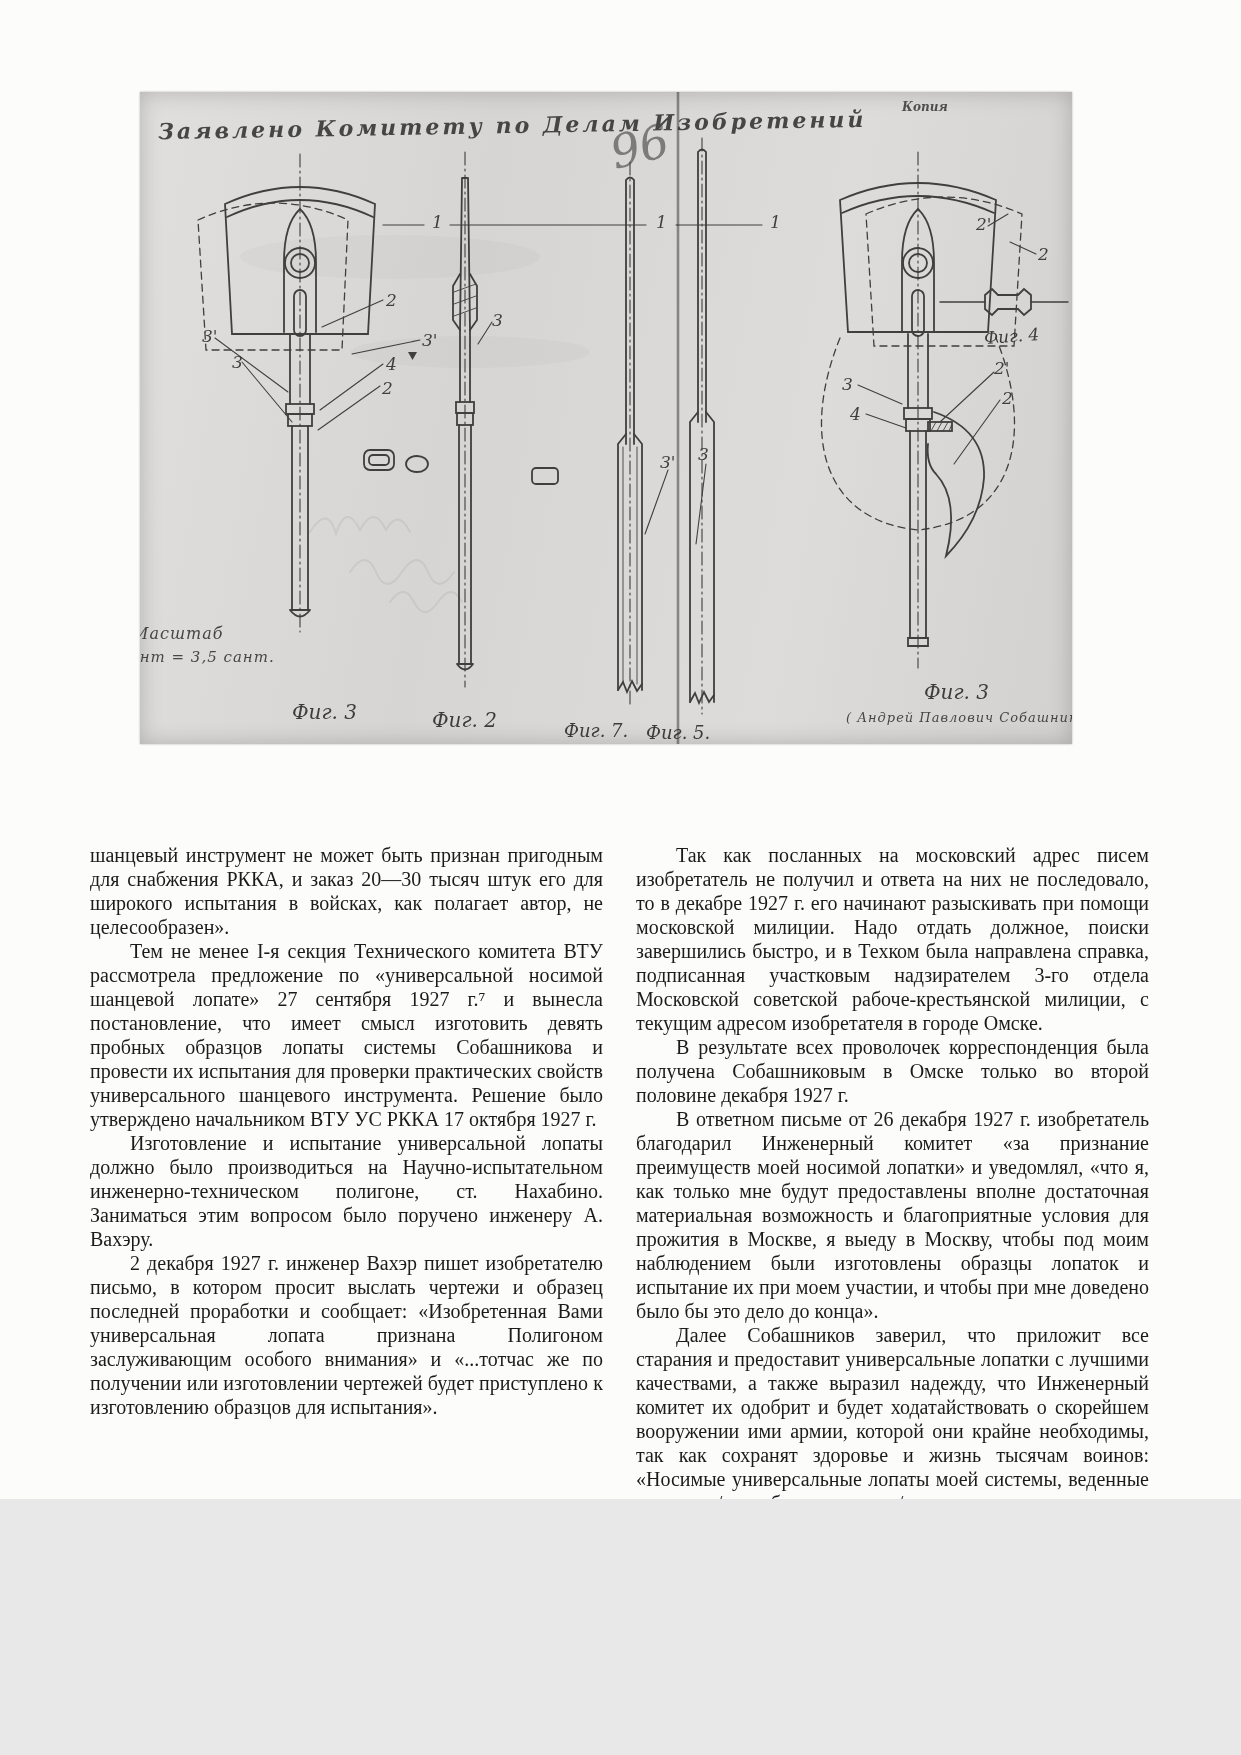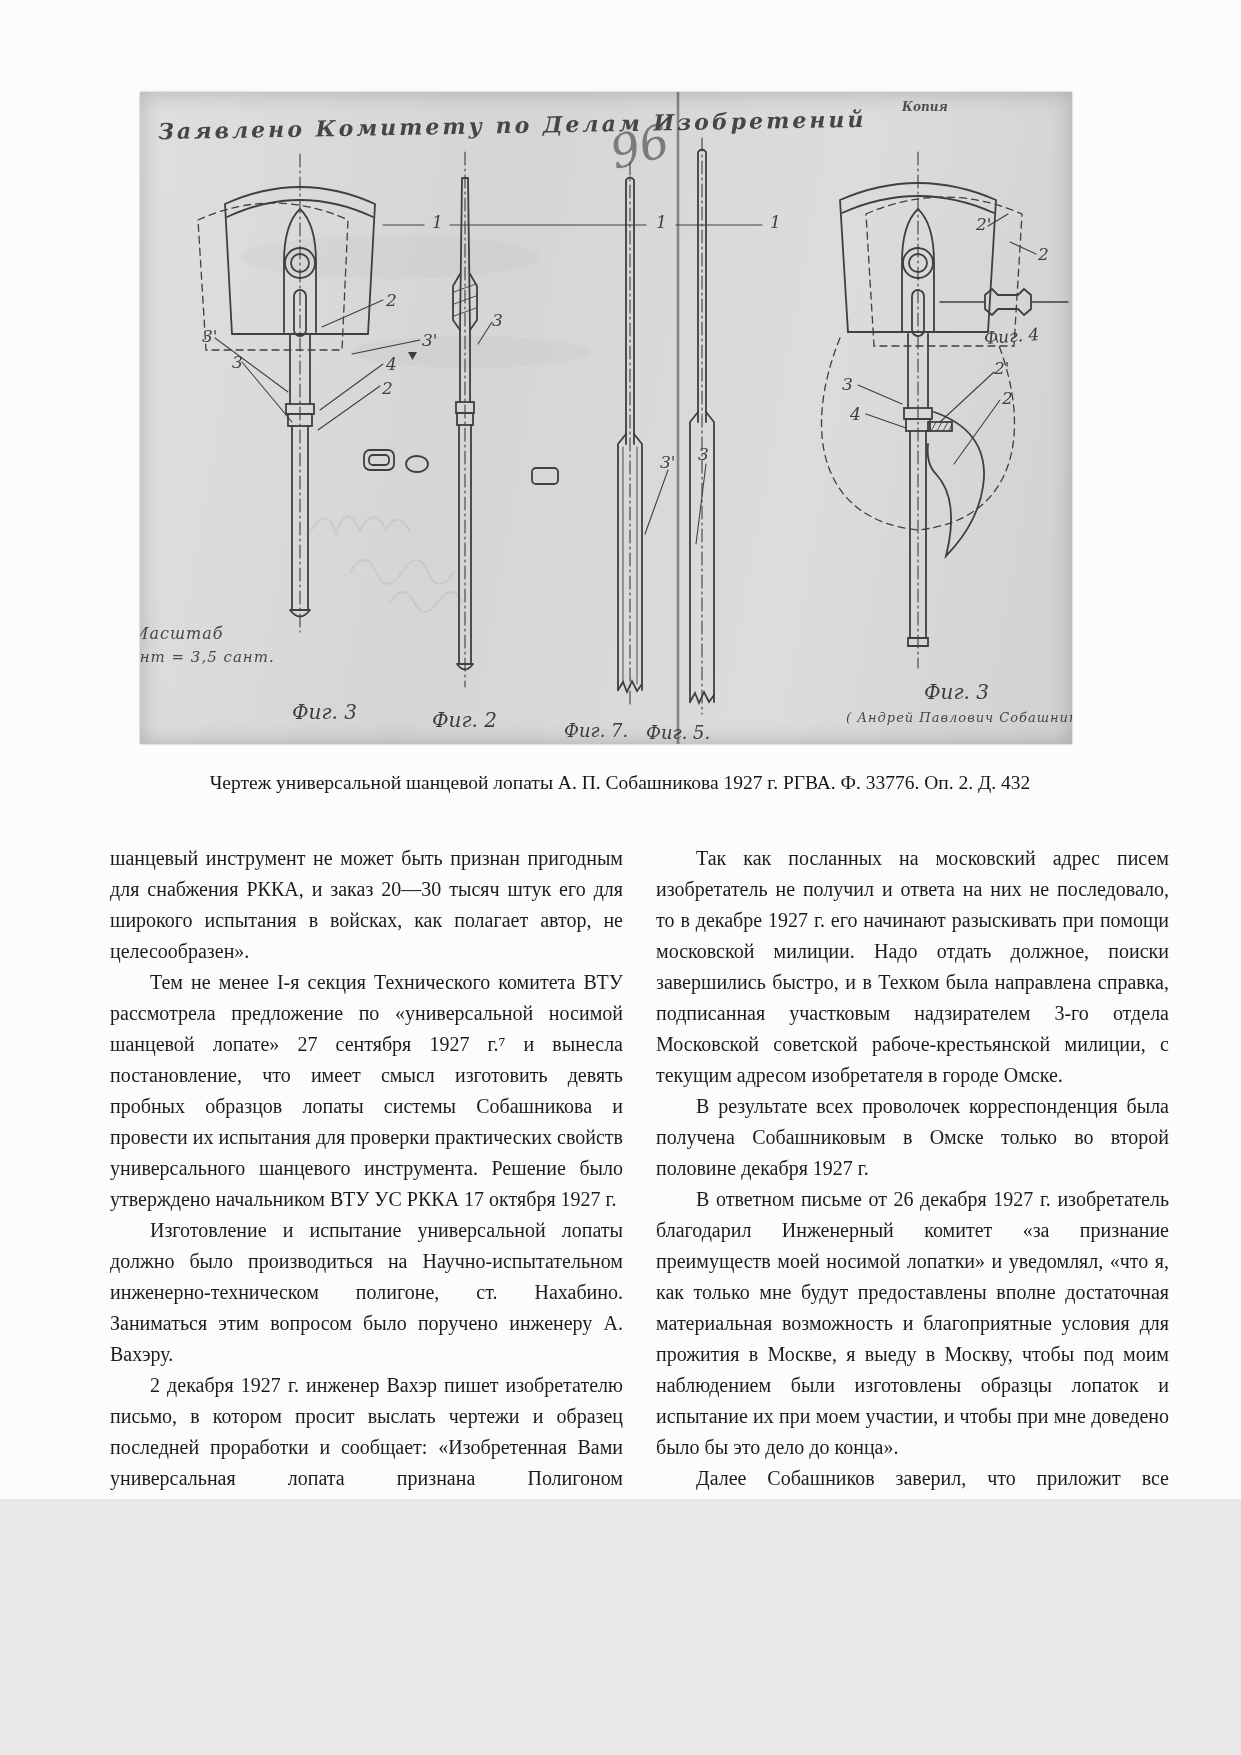--- a/index.html
+++ b/index.html
@@ -30,21 +30,21 @@
     font-size:17px;color:#333;white-space:nowrap;opacity:.92;
   }
   
   .figure-caption{
     position:absolute;left:95px;top:772px;width:1050px;text-align:center;
     font-size:19.5px;color:#161616;
   }
   
   .col{
     position:absolute;top:843px;width:513px;
-    font-size:20px;line-height:31px;text-align:justify;color:#1b1b1b;margin-left:20px;
+    font-size:20px;line-height:24px;text-align:justify;color:#1b1b1b;
   }
   .col-left{left:90px;}
   .col-right{left:636px;}
   .col p{margin:0;text-indent:2em;}
   .col p.cont{text-indent:0;}
   
   .footer-rule{position:absolute;left:88px;top:1641px;width:1062px;border-top:1.6px solid #3c3c3c;}
   .page-number{position:absolute;left:90px;top:1648px;font-size:18px;color:#222;}
   .journal-title{position:absolute;right:92px;top:1648px;font-size:18px;color:#222;}
 </style>
@@ -182,21 +182,20 @@
     <span class="plabel" style="left:520px;top:360px;">3'</span>
     <span class="plabel" style="left:558px;top:352px;">3</span>
     <span class="plabel" style="left:836px;top:122px;">2'</span>
     <span class="plabel" style="left:898px;top:152px;">2</span>
     <span class="plabel" style="left:854px;top:266px;">2'</span>
     <span class="plabel" style="left:862px;top:296px;">2</span>
     <span class="plabel" style="left:702px;top:282px;">3</span>
     <span class="plabel" style="left:710px;top:312px;">4</span>
   </div>
 
-  <div class="figure-caption">Чертеж универсальной шанцевой лопаты А. П. Собашникова 1927 г. РГВА. Ф. 33776. Оп. 2. Д. 432</div>
 
   <div class="col col-left">
     <p class="cont">шанцевый инструмент не может быть признан пригодным для снабжения РККА, и заказ 20—30 тысяч штук его для широкого испытания в войсках, как полагает автор, не целесообразен».</p>
     <p>Тем не менее I-я секция Технического комитета ВТУ рассмотрела предложение по «универсальной носимой шанцевой лопате» 27 сентября 1927 г.⁷ и вынесла постановление, что имеет смысл изготовить девять пробных образцов лопаты системы Собашникова и провести их испытания для проверки практических свойств универсального шанцевого инструмента. Решение было утверждено начальником ВТУ УС РККА 17 октября 1927 г.</p>
     <p>Изготовление и испытание универсальной лопаты должно было производиться на Научно-испытательном инженерно-техническом полигоне, ст. Нахабино. Заниматься этим вопросом было поручено инженеру А. Вахэру.</p>
     <p>2 декабря 1927 г. инженер Вахэр пишет изобретателю письмо, в котором просит выслать чертежи и образец последней проработки и сообщает: «Изобретенная Вами универсальная лопата признана Полигоном заслуживающим особого внимания» и «...тотчас же по получении или изготовлении чертежей будет приступлено к изготовлению образцов для испытания».</p>
   </div>
 
   <div class="col col-right">
     <p>Так как посланных на московский адрес писем изобретатель не получил и ответа на них не последовало, то в декабре 1927 г. его начинают разыскивать при помощи московской милиции. Надо отдать должное, поиски завершились быстро, и в Техком была направлена справка, подписанная участковым надзирателем 3-го отдела Московской советской рабоче-крестьянской милиции, с текущим адресом изобретателя в городе Омске.</p>

